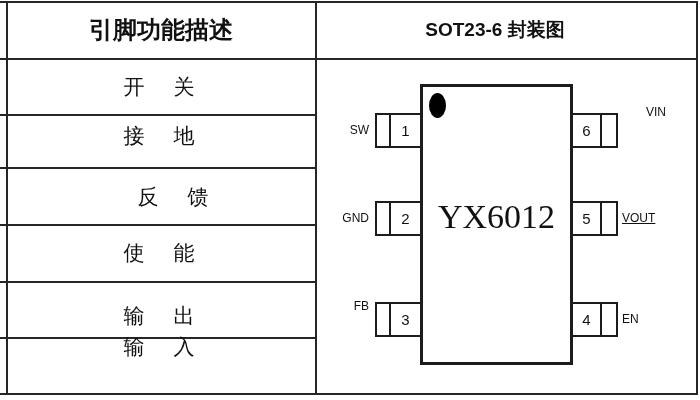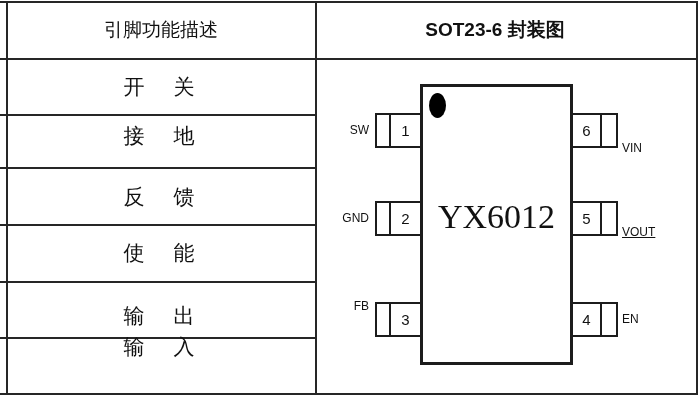--- a/index.html
+++ b/index.html
@@ -28,22 +28,22 @@
   .cell {
     position: absolute;
     left: 7px;
     width: 308px;
     display: flex;
     align-items: center;
     justify-content: center;
     text-align: center;
   }
   .cell.header {
-    font-weight: normal;
-    font-size: 19px;
+    font-weight: bold;
+    font-size: 24px;
   }
   .cell.row {
     font-size: 21px;
     letter-spacing: 4px;
   }
   .rcell {
     position: absolute;
     left: 317px;
     width: 356px;
     display: flex;
@@ -137,21 +137,21 @@
     <div class="hline" style="left:0; top:337px; width:317px;"></div>
     <div class="hline" style="left:0; top:393px; width:698px;"></div>
     <div class="vline" style="left:6px;  top:1px; height:394px;"></div>
     <div class="vline" style="left:315px; top:1px; height:394px;"></div>
     <div class="vline" style="left:696px; top:1px; height:394px;"></div>
   </div>
 
   <div class="cell header" style="top:2px; height:56px;">引脚功能描述</div>
   <div class="cell row" style="top:60px; height:54px;border-radius:11px;">开　关</div>
   <div class="cell row" style="top:116px; height:40px;">接　地</div>
-  <div class="cell row" style="top:169px; height:55px;">反　馈</div>
+  <div class="cell row" style="top:169px; height:55px;margin-left:14px;">反　馈</div>
   <div class="cell row" style="top:226px; height:53px;">使　能</div>
   <div class="cell row" style="top:283px; height:66px;">输　出</div>
   <div class="cell row" style="top:320px; height:54px;">输　入</div>
 
   <div class="rcell" style="top:2px; height:56px;">SOT23-6 封装图</div>
 
   <div>
 
     <div class="chip-body"></div>
     <div class="pin1-dot"></div>
@@ -179,18 +179,18 @@
       <div class="stub"></div>
     </div>
     <div class="pin right" style="left:571px; top:302px;">
       <div class="num">4</div>
       <div class="stub"></div>
     </div>
 
     <div class="pin-label left" style="top:113px;">SW</div>
     <div class="pin-label left" style="top:201px;">GND</div>
     <div class="pin-label left" style="top:289px;">FB</div>
-    <div class="pin-label right" style="top:131px;">VIN</div>
-    <div class="pin-label right" style="top:215px;text-decoration:underline;">VOUT</div>
+    <div class="pin-label right" style="top:95px;margin-left:24px;">VIN</div>
+    <div class="pin-label right" style="top:201px;text-decoration:underline;">VOUT</div>
     <div class="pin-label right" style="top:302px;">EN</div>
   </div>
 
 </div>
 
 </body></html>

